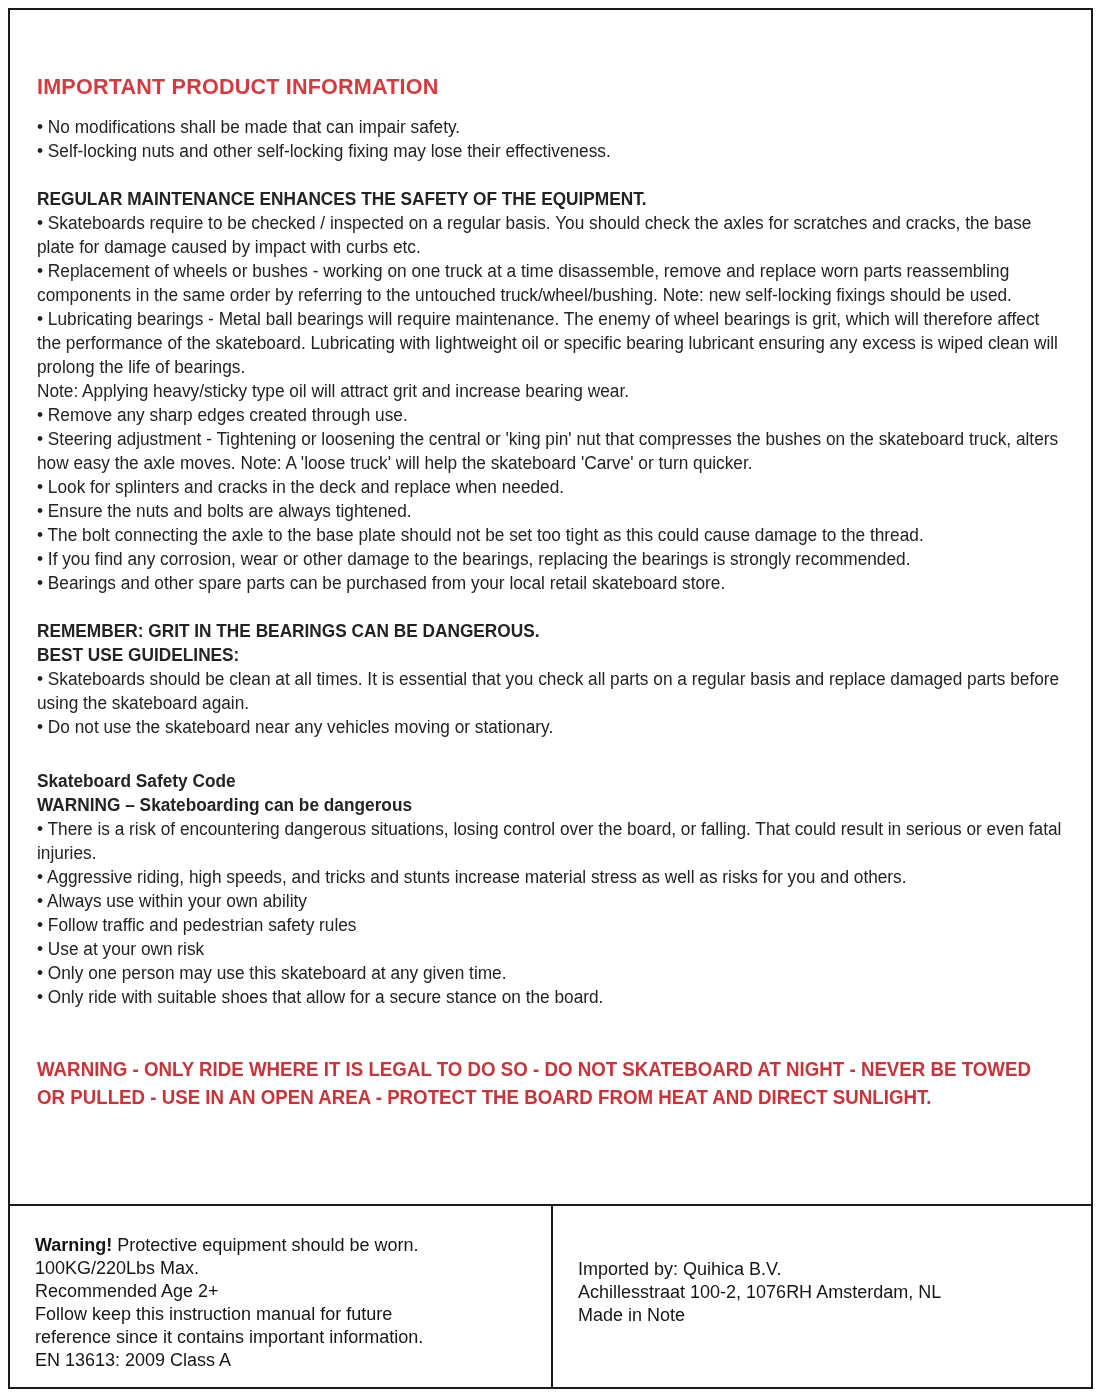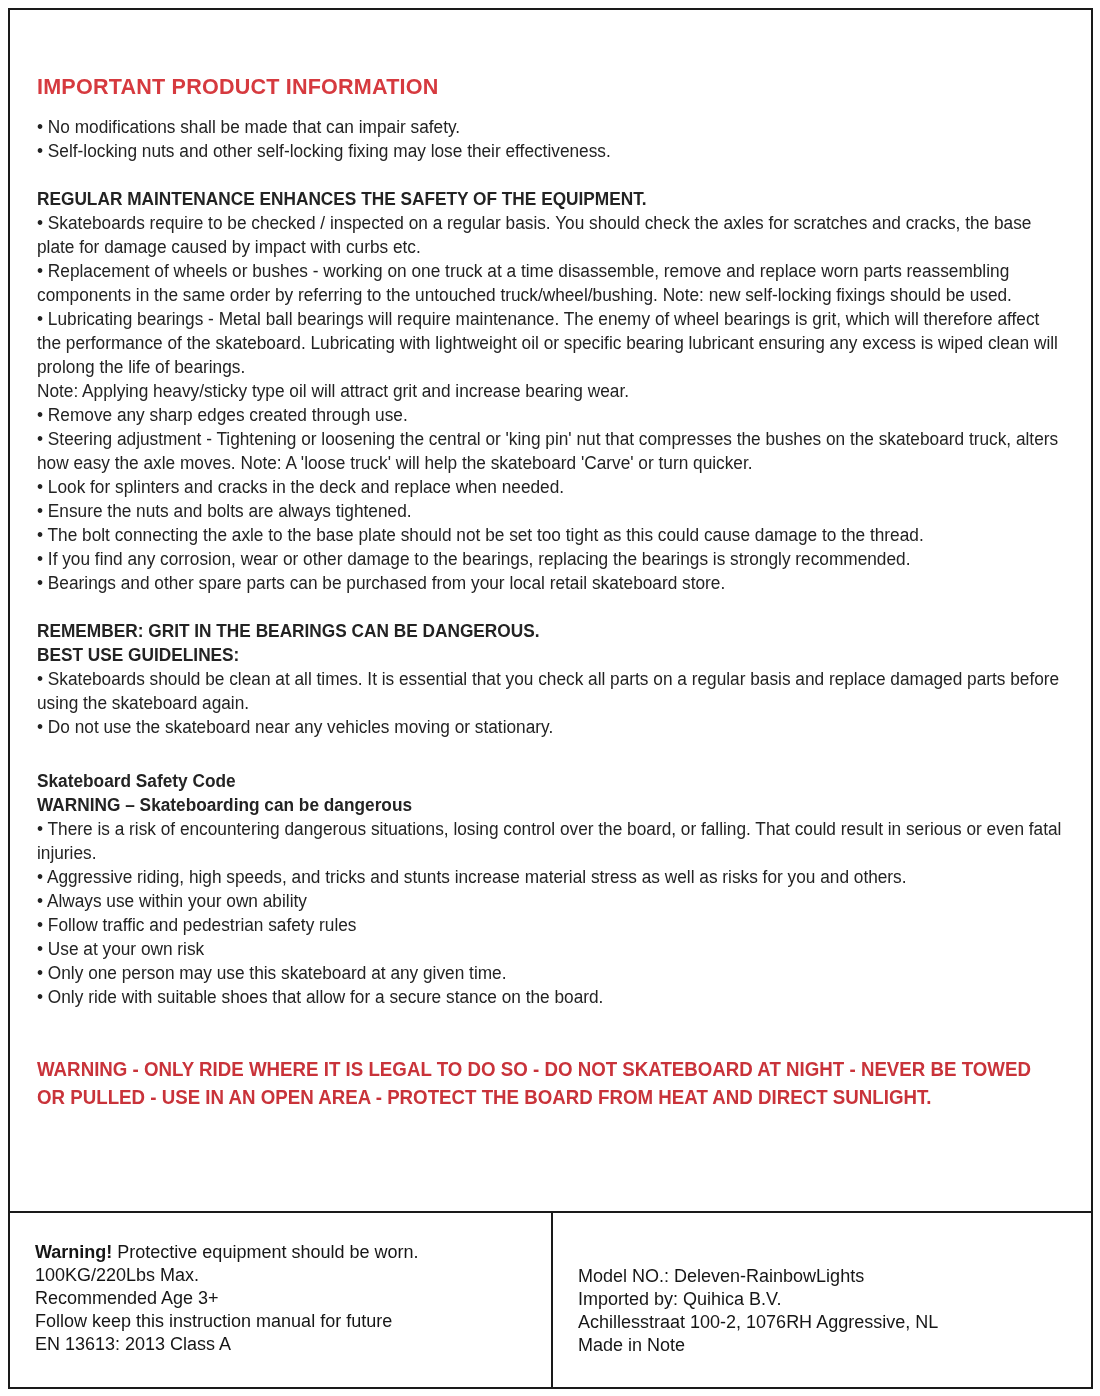--- a/index.html
+++ b/index.html
@@ -124,26 +124,26 @@
         <p class="line">• Only ride with suitable shoes that allow for a secure stance on the board.</p>
 
         <p class="warning-banner">WARNING - ONLY RIDE WHERE IT IS LEGAL TO DO SO - DO NOT SKATEBOARD AT NIGHT - NEVER BE TOWED OR PULLED - USE IN AN OPEN AREA - PROTECT THE BOARD FROM HEAT AND DIRECT SUNLIGHT.</p>
       </div>
     </div>
 
     <div class="bottom-row">
       <div class="cell-left">
         <p class="fline"><span class="h-bold">Warning!</span><span> Protective equipment should be worn.</span></p>
         <p class="fline">100KG/220Lbs Max.</p>
-        <p class="fline">Recommended Age 3+</p>
+        <p class="fline">Recommended Age 2+</p>
         <p class="fline">Follow keep this instruction manual for future</p>
-        <p class="fline">EN 13613: 2013 Class A</p>
+        <p class="fline">reference since it contains important information.</p>
+        <p class="fline">EN 13613: 2009 Class A</p>
       </div>
       <div class="cell-right">
-        <p class="fline">Model NO.: Deleven-RainbowLights</p>
         <p class="fline">Imported by: Quihica B.V.</p>
-        <p class="fline">Achillesstraat 100-2, 1076RH Aggressive, NL</p>
+        <p class="fline">Achillesstraat 100-2, 1076RH Amsterdam, NL</p>
         <p class="fline">Made in Note</p>
       </div>
     </div>
 
   </div>
 </div>
 
 </body></html>

